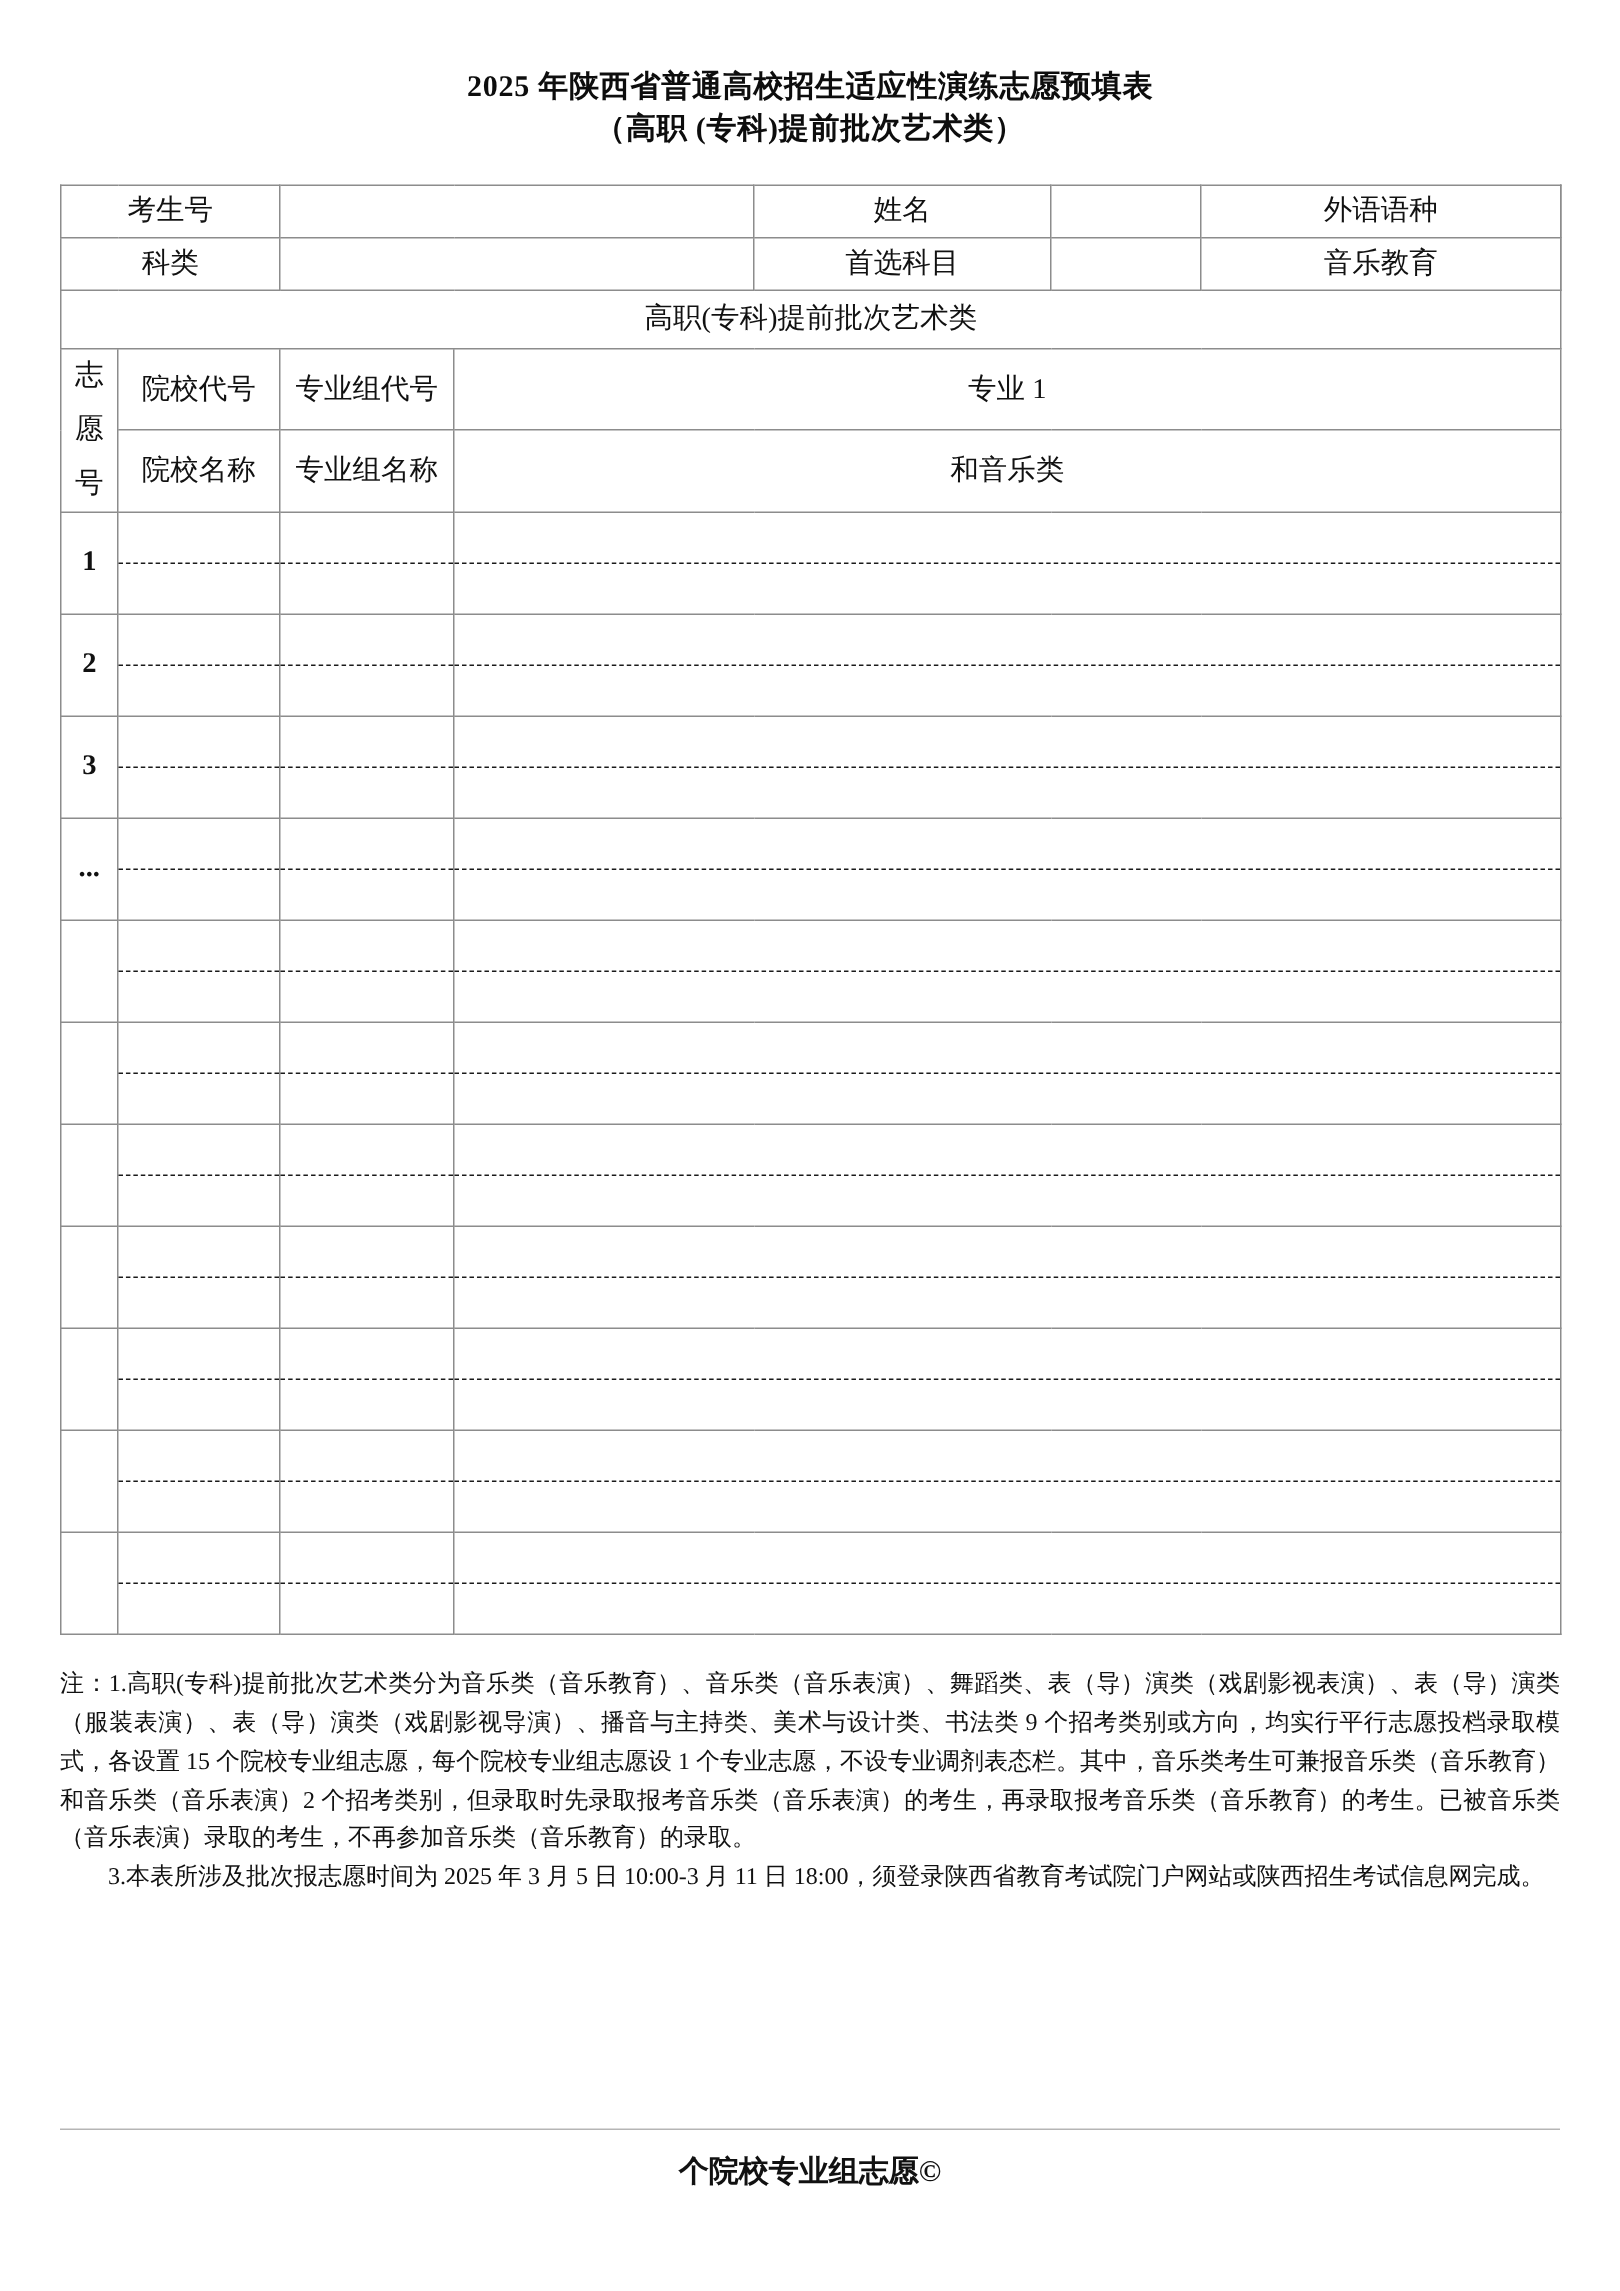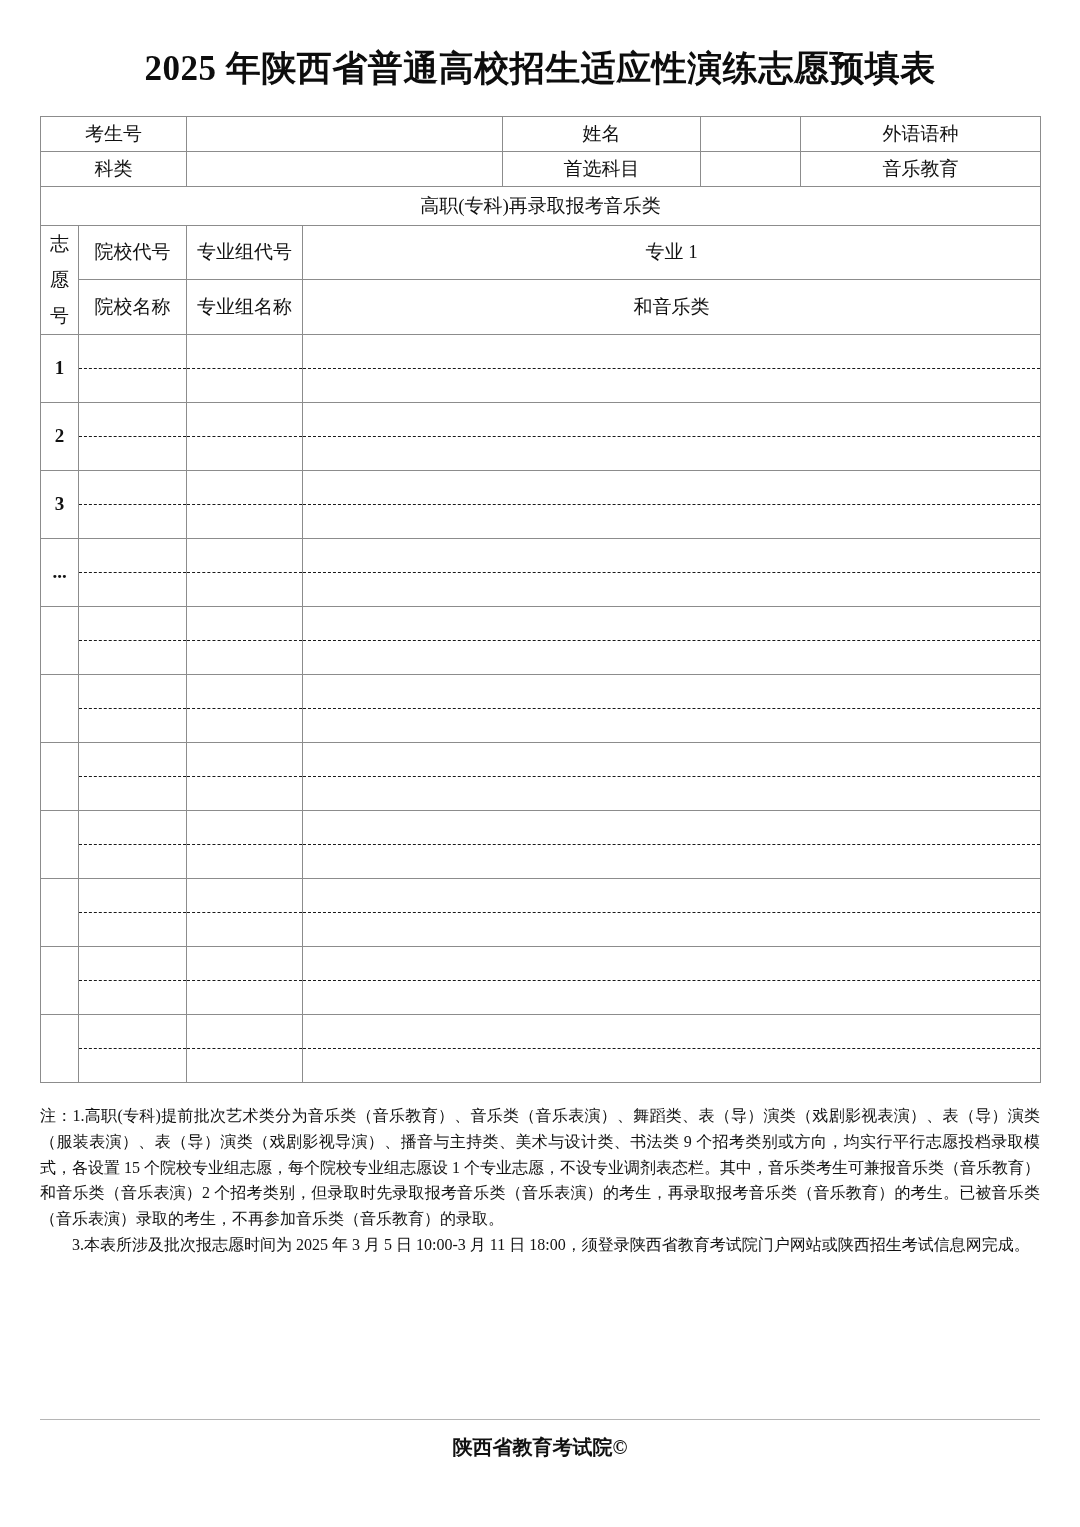--- a/index.html
+++ b/index.html
@@ -23,21 +23,21 @@
     padding: 0;
     position: relative;
   }
 
   
   .title-block {
     text-align: center;
     padding-top: 44px;
   }
   .title-line {
-    font-size: 35px;
+    font-size: 20px;
     font-weight: bold;
     letter-spacing: 0.5px;
     line-height: 1.42;
     color: #0d0d0d;
   }
 
   
   .table-wrap {
     margin: 22px auto 0 auto;
     width: 1000px;
@@ -158,20 +158,21 @@
     color: #111;
   }
 </style>
 </head>
 <body>
 
 <div class="page">
 
   <div class="title-block">
     <div class="title-line">2025 年陕西省普通高校招生适应性演练志愿预填表</div>
+    <div class="title-line">（高职 (专科)提前批次艺术类）</div>
   </div>
 
   <div class="table-wrap">
     <table class="form">
       <colgroup>
         <col style="width:38px">
         <col style="width:108px">
         <col style="width:116px">
         <col style="width:200px">
         <col style="width:198px">
@@ -192,21 +193,21 @@
       <tr>
         <td class="cell-label" colspan="2">科类</td>
         <td class="cell-blank" colspan="2"></td>
         <td class="cell-label">首选科目</td>
         <td class="cell-blank"></td>
         <td class="cell-label">音乐教育</td>
         <td class="cell-blank"></td>
       </tr>
 
       <tr class="section-title">
-        <td colspan="7">高职(专科)再录取报考音乐类</td>
+        <td colspan="7">高职(专科)提前批次艺术类</td>
       </tr>
 
       <tr class="hdr hdr-top">
         <td class="vh-cell" rowspan="2">
           <span>志</span>
           <span>愿</span>
           <span>号</span>
         </td>
         <td>院校代号</td>
         <td>专业组代号</td>
@@ -456,16 +457,16 @@
     </table>
   </div>
 
   <div class="notes">
     <p>注：1.高职(专科)提前批次艺术类分为音乐类（音乐教育）、音乐类（音乐表演）、舞蹈类、表（导）演类（戏剧影视表演）、表（导）演类（服装表演）、表（导）演类（戏剧影视导演）、播音与主持类、美术与设计类、书法类 9 个招考类别或方向，均实行平行志愿投档录取模式，各设置 15 个院校专业组志愿，每个院校专业组志愿设 1 个专业志愿，不设专业调剂表态栏。其中，音乐类考生可兼报音乐类（音乐教育）和音乐类（音乐表演）2 个招考类别，但录取时先录取报考音乐类（音乐表演）的考生，再录取报考音乐类（音乐教育）的考生。已被音乐类（音乐表演）录取的考生，不再参加音乐类（音乐教育）的录取。</p>
     <p class="indent">3.本表所涉及批次报志愿时间为 2025 年 3 月 5 日 10:00-3 月 11 日 18:00，须登录陕西省教育考试院门户网站或陕西招生考试信息网完成。</p>
   </div>
 
   <div class="footer">
     <div class="footer-rule"></div>
-    <div class="footer-text">陕西省教育考试院©</div>
+    <div class="footer-text">个院校专业组志愿©</div>
   </div>
 
 </div>
 
 </body></html>

